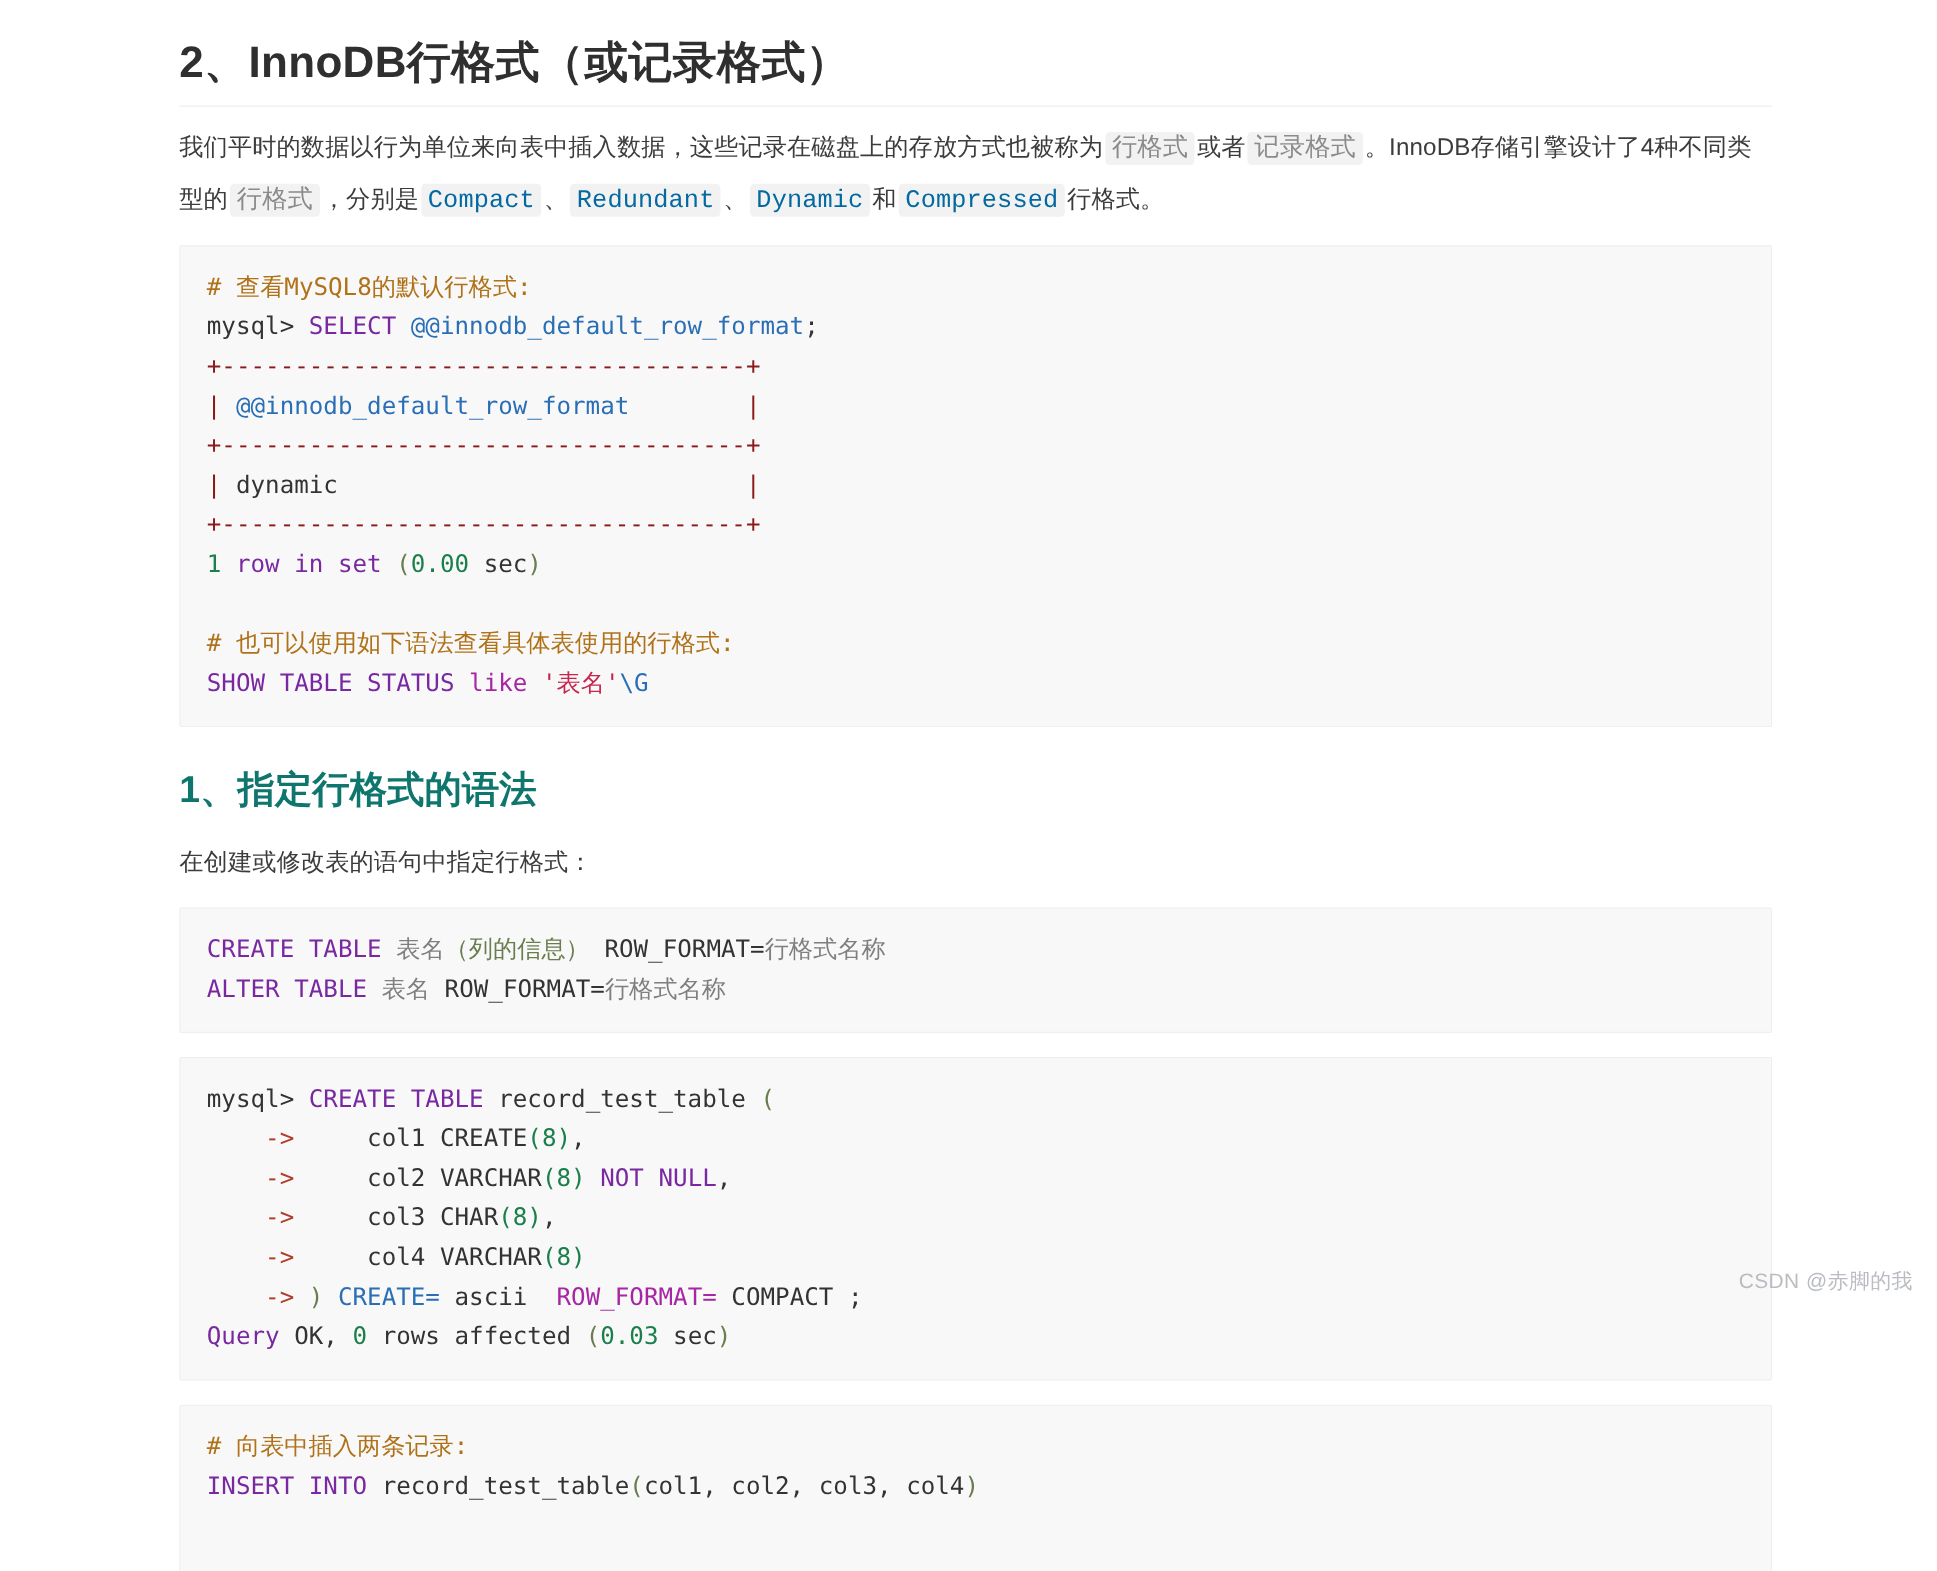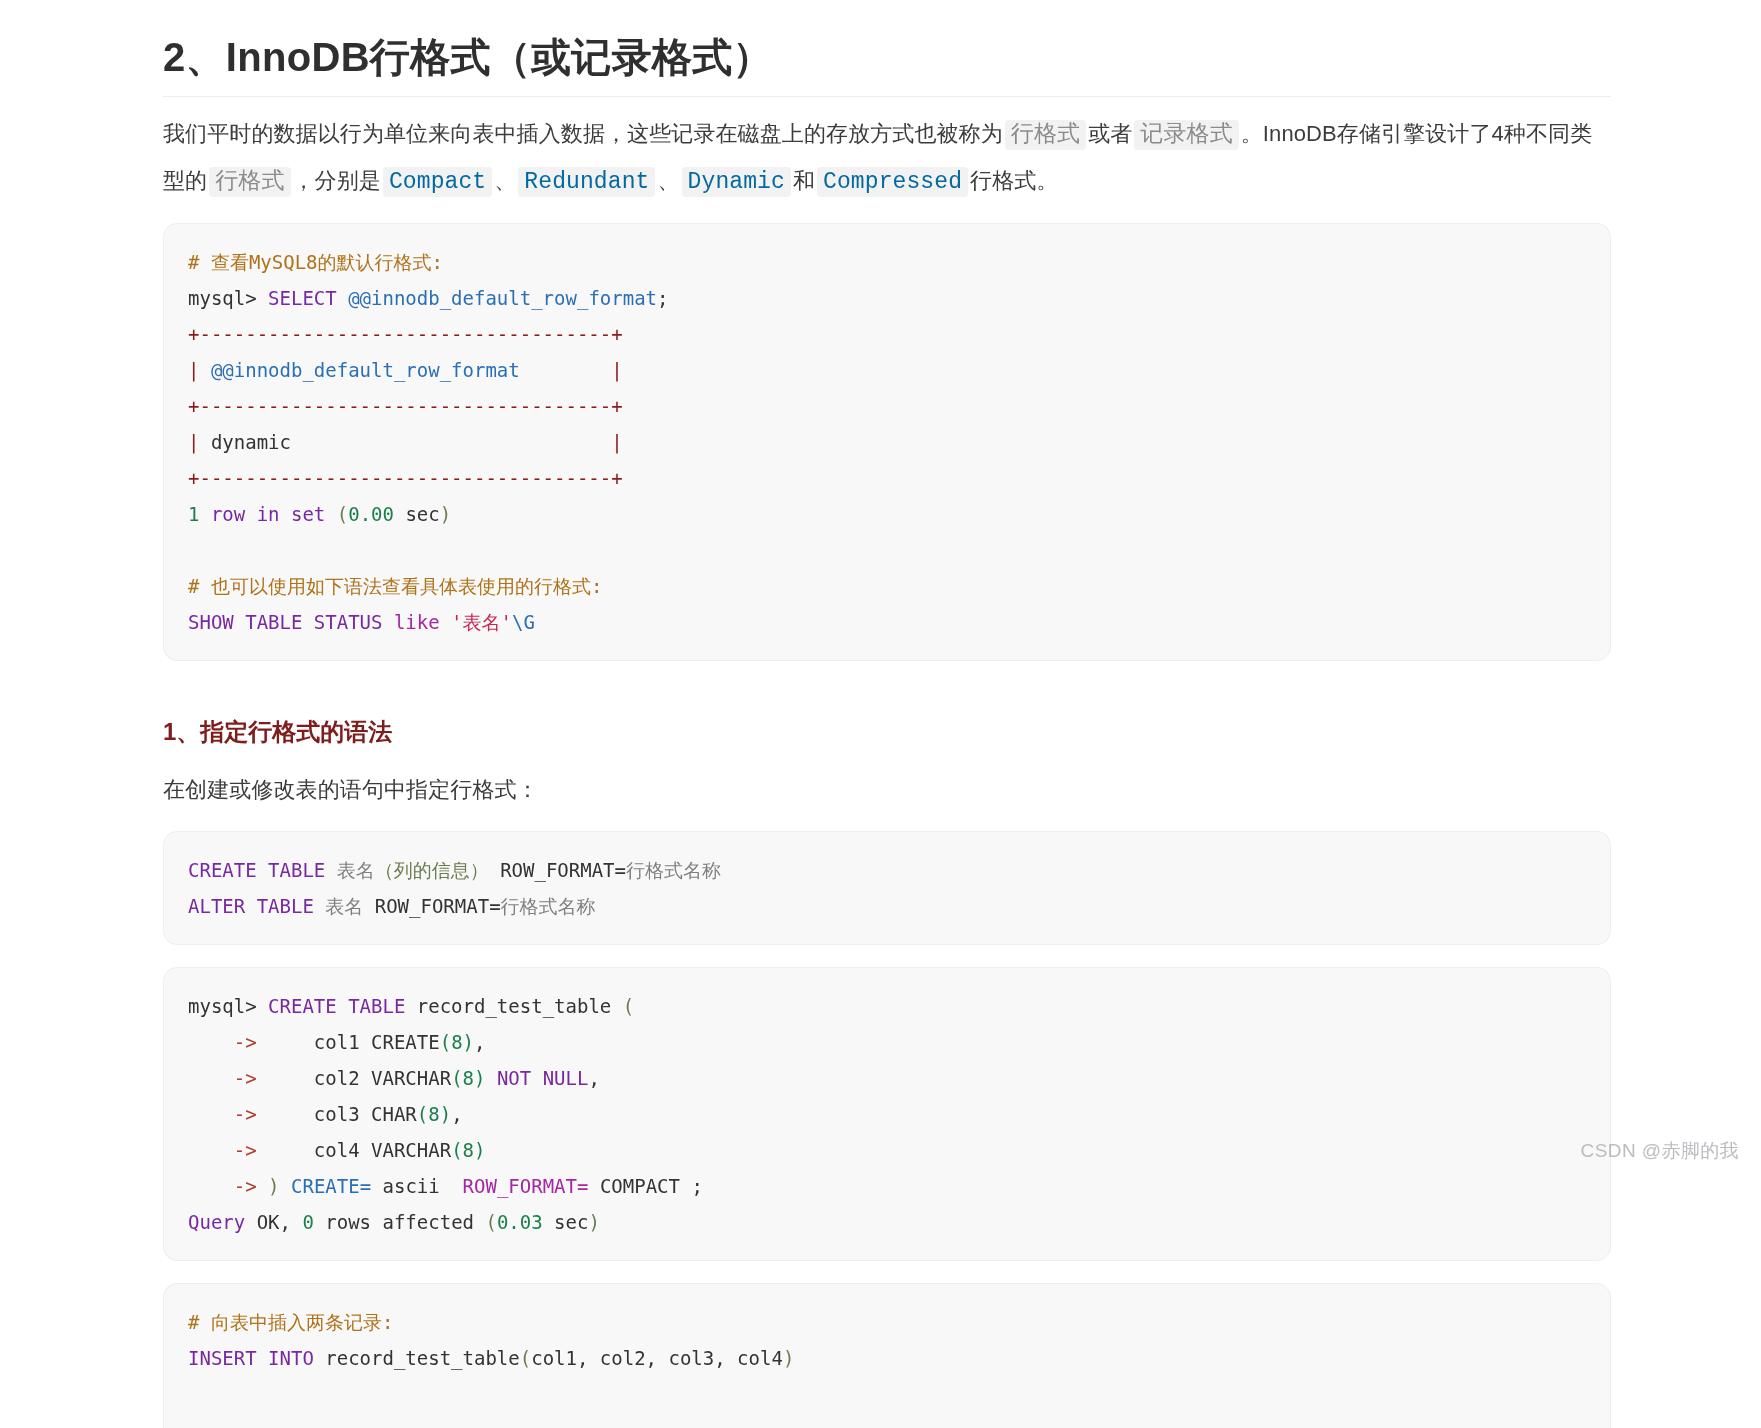--- a/index.html
+++ b/index.html
@@ -33,24 +33,24 @@
     font-size: 40px;
     font-weight: bold;
     color: #2f2f2f;
     margin: 12px 0 6px 0;
     letter-spacing: 0.3px;
     line-height: 1.35;
     border-bottom: 1px solid #eaecef;
     padding-bottom: 12px;
   }
   h2.doc-h2 {
-    font-size: 24px;
+    font-size: 34px;
     font-weight: bold;
-    color: #7f1d1d;
-    margin: 54px 0 18px 0;
+    color: #0f766e;
+    margin: 34px 0 18px 0;
     line-height: 1.4;
   }
 
   
   p.doc-p {
     font-size: 22px;
     line-height: 46px;
     color: #3c3c3c;
     margin: 14px 0 16px 0;
     letter-spacing: 0.1px;
@@ -65,25 +65,25 @@
     margin: 0 2px;
   }
   .inline-code.kw {
     color: #0369a1;
   }
 
   
   pre.codeblock {
     background: #f8f8f8;
     border: 1px solid #eeeeee;
-    border-radius: 14px;
+    border-radius: 2px;
     margin: 18px 0 22px 0;
     padding: 20px 0 20px 24px;
     font-family: "DejaVu Sans Mono", "Liberation Mono", monospace;
-    font-size: 19px;
+    font-size: 22px;
     line-height: 36px;
     color: #333333;
     white-space: pre;
     overflow: hidden;
     tab-size: 4;
   }
   pre.codeblock .cm { color: #b07219; }      
   pre.codeblock .kw { color: #7928a1; }      
   pre.codeblock .kw2{ color: #a626a4; }      
   pre.codeblock .id { color: #333333; }      
@@ -92,21 +92,21 @@
   pre.codeblock .num{ color: #1a7f4b; }      
   pre.codeblock .str{ color: #c7254e; }      
   pre.codeblock .pn { color: #6a7d4e; }      
   pre.codeblock .ar { color: #b23b2b; }      
   pre.codeblock .gy { color: #7f7f7f; }      
 
   
   .watermark {
     position: absolute;
     right: 22px;
-    bottom: 24px;
+    bottom: 10px;
     font-size: 19px;
     color: #b9bcc0;
     font-family: "Liberation Sans", "DejaVu Sans", sans-serif;
     letter-spacing: 0.4px;
     margin-left: 44px;
   }
 </style>
 </head>
 <body>
 

